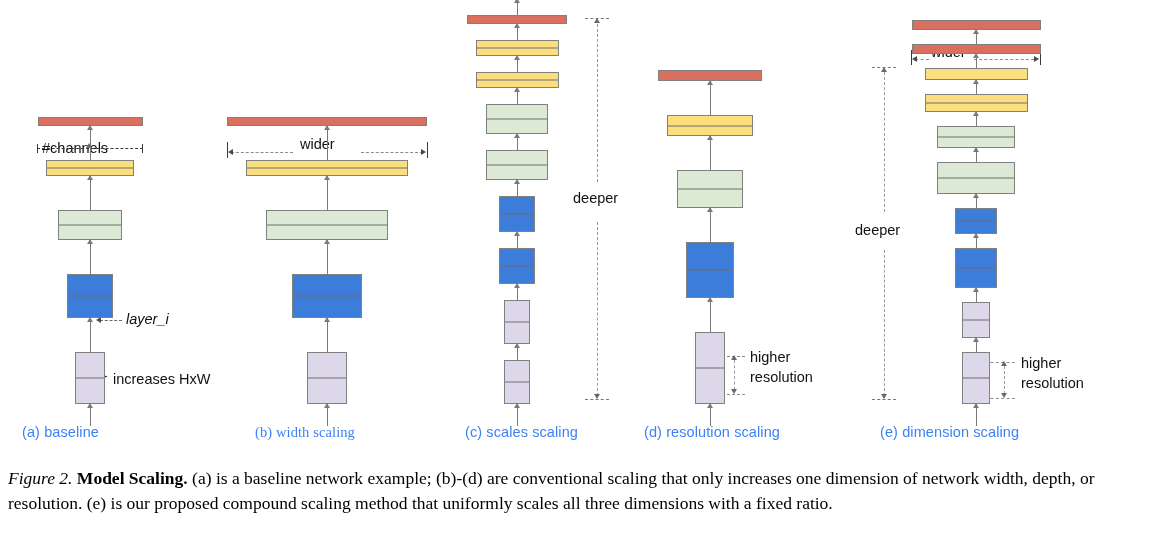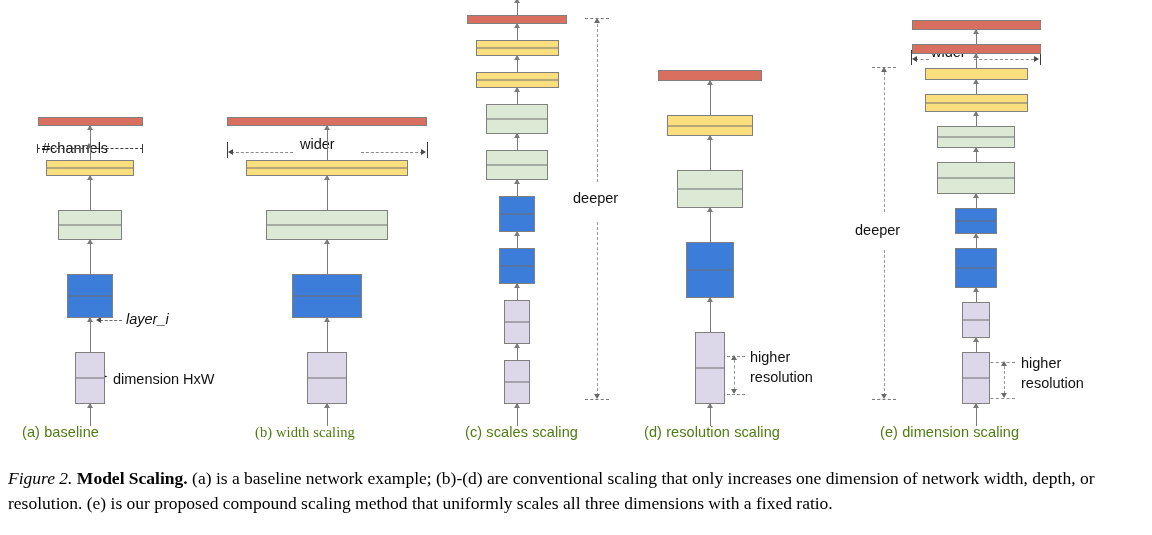--- a/index.html
+++ b/index.html
@@ -16,21 +16,21 @@
   .yellow{background:#fbdf7e;}
   .green {background:#dbe9d5;}
   .blue  {background:#3b7dd8;}
   .purple{background:#ddd7ea;}
 
   .conn{position:absolute;width:1px;background:#7a7a7a;}
   .arrowhead{position:absolute;width:0;height:0;
              border-left:3px solid transparent;border-right:3px solid transparent;
              border-bottom:5px solid #7a7a7a;}
 
-  .plabel{position:absolute;font-size:14.5px;white-space:nowrap;color:#4d7c0f;
+  .plabel{position:absolute;font-size:14.5px;white-space:nowrap;color:#3b82f6;
           letter-spacing:.1px;}
 
   .annot{position:absolute;font-size:14.5px;white-space:nowrap;color:#111;
          line-height:17px;}
 
   .dashh{position:absolute;height:0;border-top:1.4px dashed #3a3a3a;}
   .dashv{position:absolute;width:0;border-left:1.2px dashed #9a9a9a;}
   .tick{position:absolute;width:0;border-left:1.2px solid #3a3a3a;}
 
   .arrow-l,.arrow-r{position:absolute;width:0;height:0;
@@ -68,21 +68,21 @@
     <div class="dashh" style="left:37px;top:148px;width:106px;"></div>
     <div class="tick" style="left:37px;top:144px;height:9px;"></div>
     <div class="tick" style="left:142px;top:144px;height:9px;"></div>
     <div class="arrow-u" style="left:86px;top:143px;"></div>
 
     <div class="leader" style="left:100px;top:320px;width:22px;"></div>
     <div class="arrow-l" style="left:96px;top:317px;"></div>
     <div class="annot" style="left:126px;top:311px;font-style:italic;">layer_i</div>
 
     <div class="brace" style="left:97px;top:362px;">}</div>
-    <div class="annot" style="left:113px;top:371px;">dimension HxW</div>
+    <div class="annot" style="left:113px;top:371px;">increases HxW</div>
   <div class="conn" style="left: 90px; top: 404px; height: 22px;"></div>
       <div class="layer purple" style="left: 75px; top: 352px; width: 30px; height: 52px;">
         <div class="mid"></div>
       </div>
       <div class="arrowhead" style="left: 87px; top: 403px;"></div>
       <div class="conn" style="left: 90px; top: 318px; height: 34px;"></div>
       <div class="layer blue" style="left: 67px; top: 274px; width: 46px; height: 44px;">
         <div class="mid"></div>
       </div>
       <div class="arrowhead" style="left: 87px; top: 317px;"></div>

